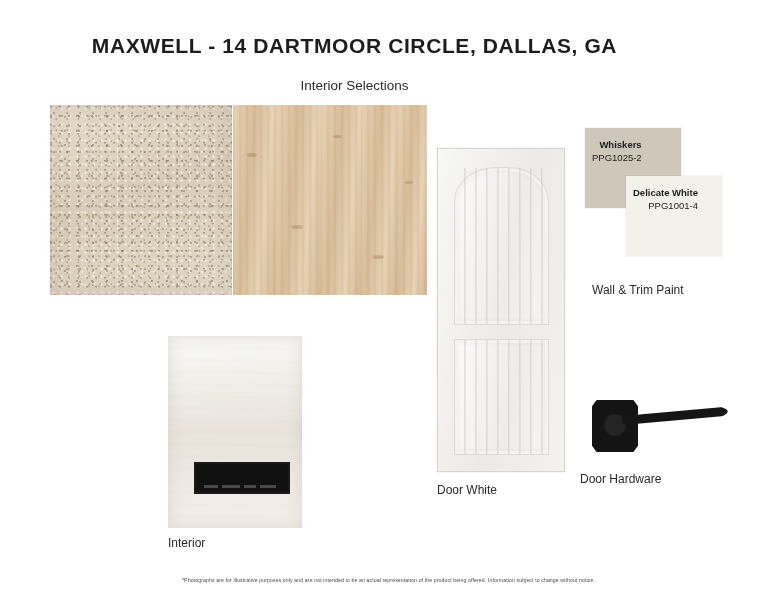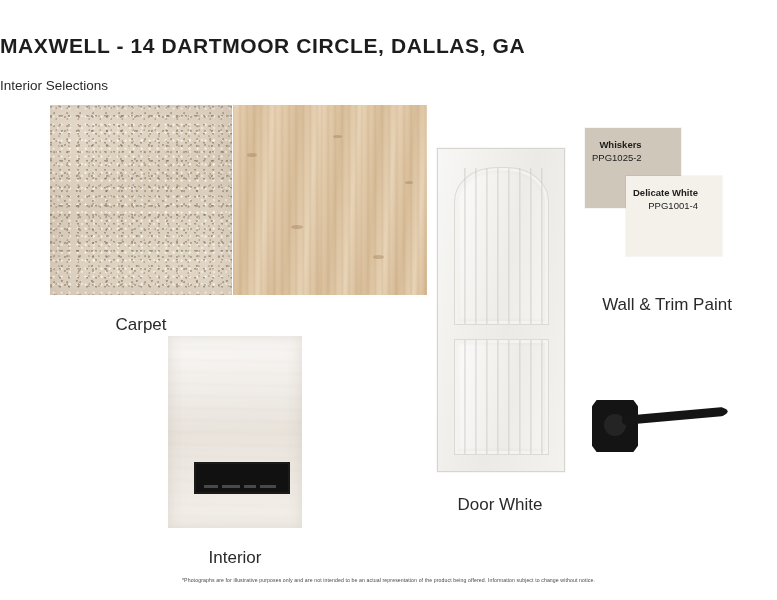--- a/index.html
+++ b/index.html
@@ -21,42 +21,41 @@
     height: 600px;
     background: #ffffff;
   }
 
   
   .header {
     position: absolute;
     top: 34px;
     left: 0;
     width: 709px;
+    text-align: center;
   }
   .title {
     font-size: 21px;
     font-weight: bold;
     letter-spacing: 0.6px;
     color: #1d1d1d;
     font-family: "Liberation Sans", sans-serif;
   }
   .subtitle {
     margin-top: 20px;
     font-size: 13.5px;
     font-weight: normal;
     color: #2b2b2b;
   }
 
   
   .caption {
     position: absolute;
-    text-align: center;
-    font-size: 17px;
+    font-size: 12px;
     color: #2a2a2a;
-    margin-top: 12px;
   }
 
   
   .carpet {
     position: absolute;
     left: 50px;
     top: 105px;
     width: 182px;
     height: 190px;
     background-color: #ded2c0;
@@ -257,21 +256,20 @@
 <body>
 
 <div class="page">
 
   <div class="header">
     <div class="title">MAXWELL - 14 DARTMOOR CIRCLE, DALLAS, GA</div>
     <div class="subtitle">Interior Selections</div>
   </div>
 
   <div class="carpet"></div>
-  <div class="caption" style="left:50px; top:303px; width:182px;">Carpet</div>
 
   <div class="lvp">
     <div class="plank" style="left:0px;   width:42px;"></div>
     <div class="plank" style="left:42px;  width:46px;"></div>
     <div class="plank" style="left:88px;  width:40px;"></div>
     <div class="plank" style="left:128px; width:36px;"></div>
     <div class="plank" style="left:164px; width:30px; border-right:none;"></div>
     <div class="knot" style="left:14px;  top:48px;  width:10px; height:4px;"></div>
     <div class="knot" style="left:58px;  top:120px; width:12px; height:4px;"></div>
     <div class="knot" style="left:100px; top:30px;  width:9px;  height:3px;"></div>
@@ -311,16 +309,17 @@
     <div class="code">PPG1001-4</div>
   </div>
 
   <div class="caption" style="left:592px; top:283px; width:150px;">Wall &amp; Trim Paint</div>
 
   <div class="hardware">
     <div class="hw-plate"></div>
     <div class="hw-rose"></div>
     <div class="hw-lever"></div>
   </div>
+  <div class="caption" style="left:580px; top:472px; width:160px;">Door Hardware</div>
 
   <div class="footer">*Photographs are for illustrative purposes only and are not intended to be an actual representation of the product being offered. Information subject to change without notice.</div>
 
 </div>
 
 </body></html>

